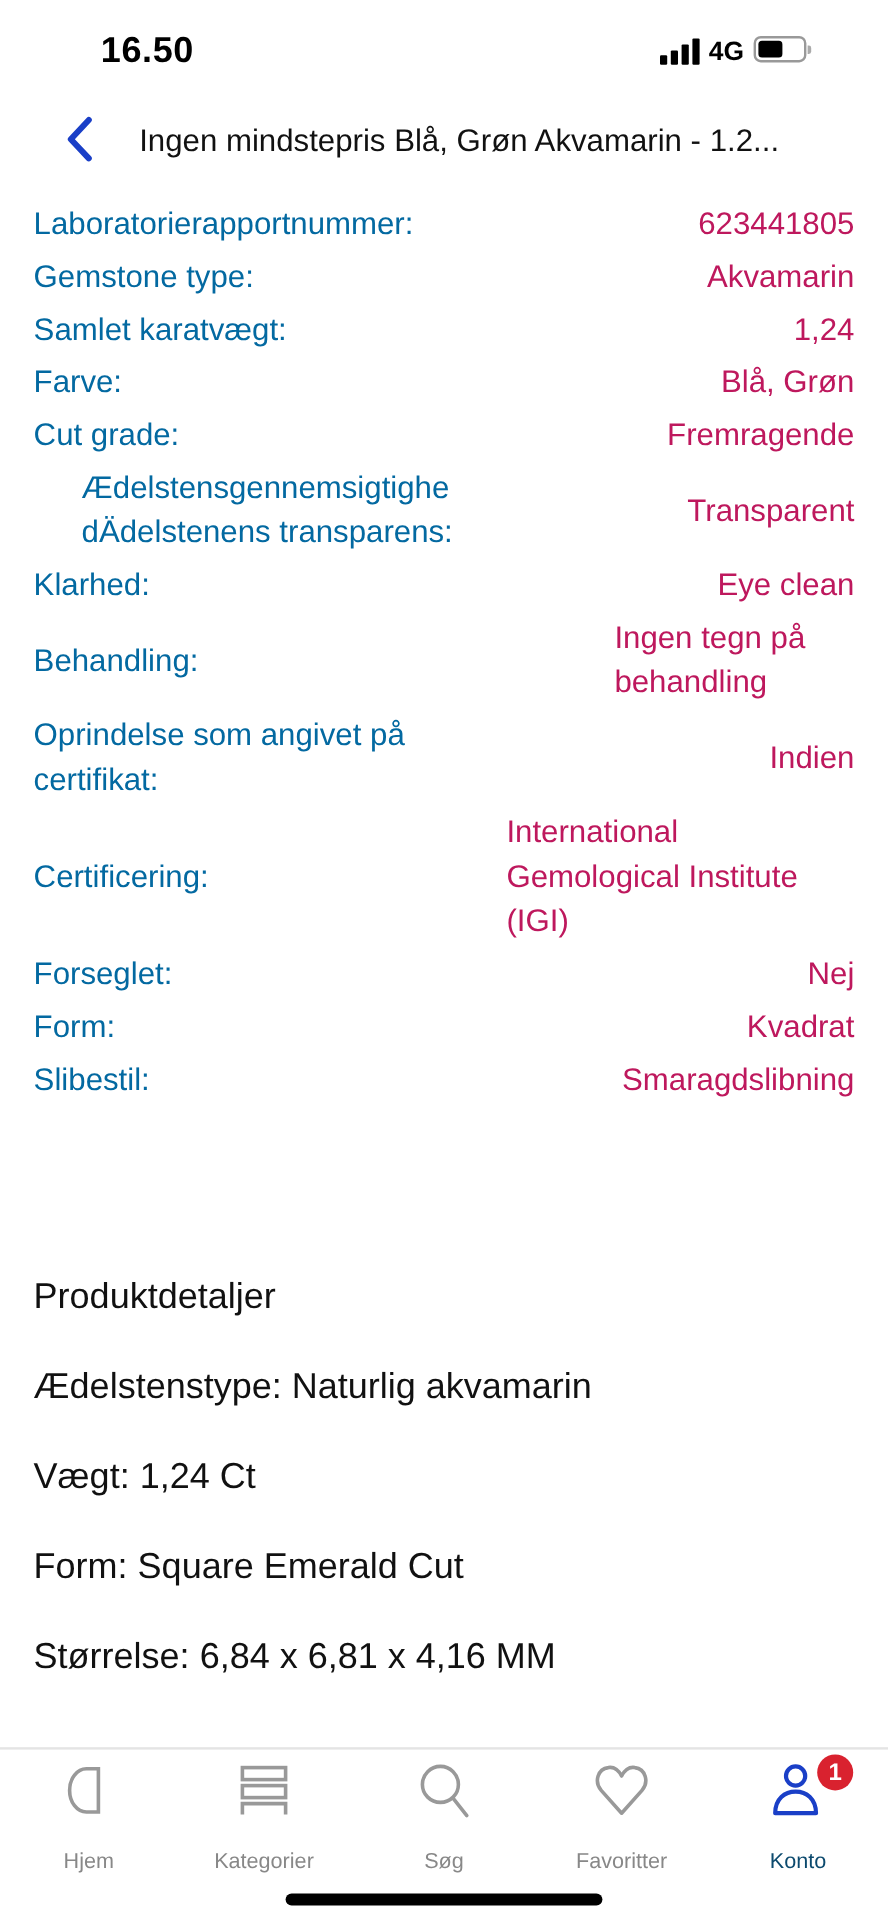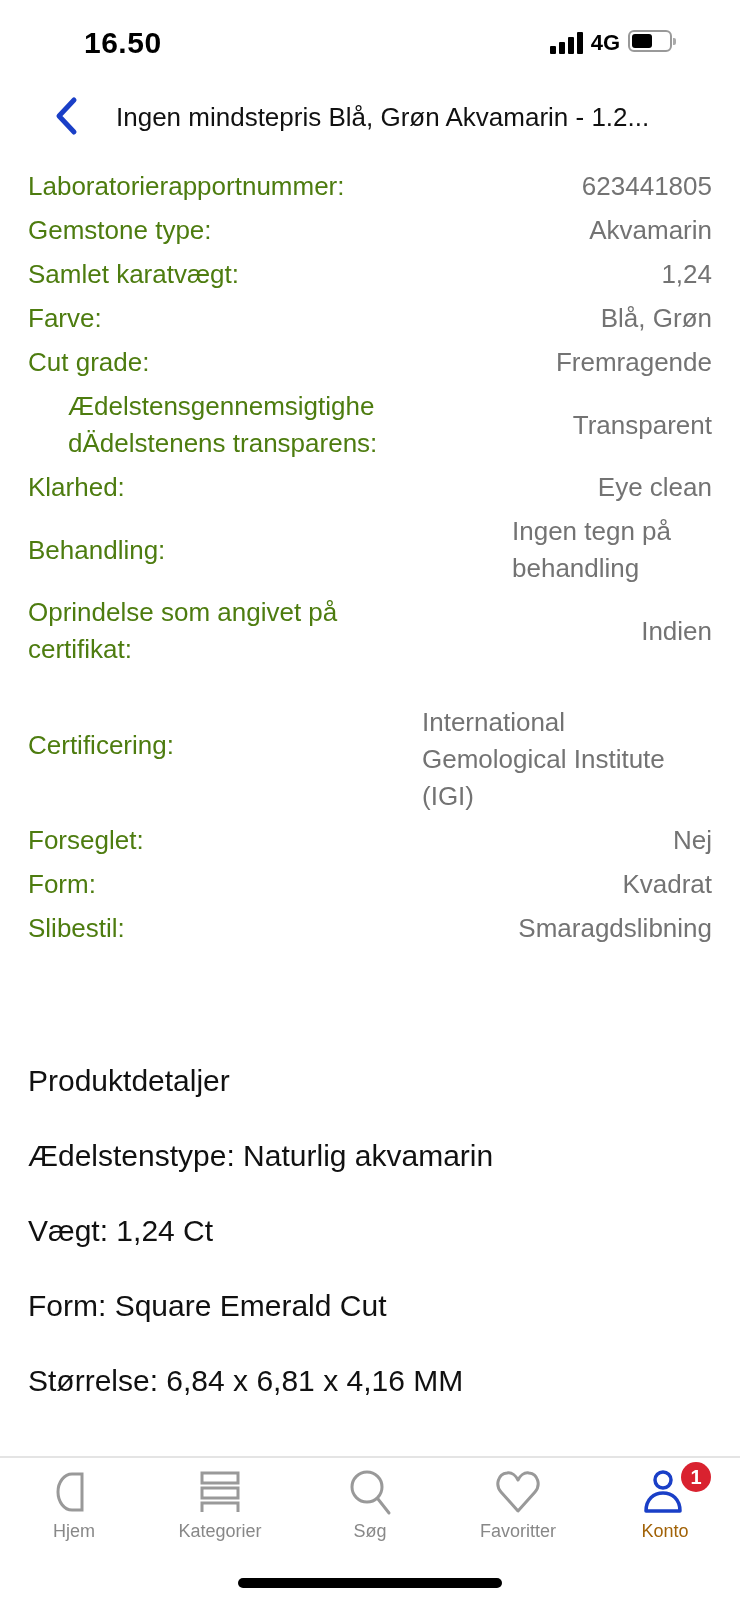--- a/index.html
+++ b/index.html
@@ -15,32 +15,32 @@
   .battery { width: 44px; height: 22px; border: 2px solid #999; border-radius: 6px; position: relative; padding: 2px; }
   .battery-fill { width: 55%; height: 100%; background: #000; border-radius: 3px; }
   .battery-tip { position: absolute; right: -6px; top: 6px; width: 3px; height: 7px; background: #aaa; border-radius: 0 2px 2px 0; }
 
   .nav-header { position: absolute; top: 92px; left: 0; width: 740px; height: 50px; display: flex; align-items: center; margin-left: 28px; }
   .back-btn { position: absolute; left: 18px; top: 2px; width: 40px; height: 44px; display: flex; align-items: center; justify-content: center; cursor: pointer; }
   .nav-title { position: absolute; left: 88px; top: 10px; font-size: 26px; color: #111; white-space: nowrap; }
 
   .spec-table { position: absolute; top: 168px; left: 28px; width: 684px; }
   .spec-row { display: flex; justify-content: space-between; align-items: center; font-size: 26px; line-height: 37px; margin-bottom: 7px; }
-  .spec-label { color: #4d7c0f; max-width: 330px; }
-  .spec-value { color: #737373; text-align: right; }
+  .spec-label { color: #0369a1; max-width: 330px; }
+  .spec-value { color: #be185d; text-align: right; }
   .spec-value.left-block { text-align: left; }
 
   .details { position: absolute; top: 1062px; left: 28px; font-size: 30px; color: #111; }
   .details p { line-height: 37px; margin-bottom: 38px; }
 
   .tab-bar { position: absolute; top: 1456px; left: 0; width: 740px; height: 144px; border-top: 2px solid #e4e4e4; background: #fff; }
   .tab { position: absolute; top: 10px; width: 140px; display: flex; flex-direction: column; align-items: center; cursor: pointer; }
   .tab-icon { width: 48px; height: 48px; display: flex; align-items: center; justify-content: center; position: relative; }
-  .tab-label { margin-top: 5px; font-size: 18px; color: #888; }
-  .tab.active .tab-label { color: #a16207; }
+  .tab-label { margin-top: 25px; font-size: 18px; color: #888; }
+  .tab.active .tab-label { color: #0c4a6e; }
   .badge { position: absolute; top: -6px; right: -22px; width: 30px; height: 30px; border-radius: 50%; background: #d9222f; color: #fff; font-size: 20px; font-weight: bold; display: flex; align-items: center; justify-content: center; }
   .home-indicator { position: absolute; left: 238px; top: 1578px; width: 264px; height: 10px; border-radius: 5px; background: #000; }
 </style>
 </head>
 <body>
 
 <div class="status-bar">
   <div class="status-time">16.50</div>
   <div class="status-right">
     <div class="signal">
@@ -98,21 +98,21 @@
   <div class="spec-row">
     <span class="spec-label">Behandling:</span>
     <span class="spec-value left-block" style="max-width:200px;">Ingen tegn på behandling</span>
   </div>
   <div class="spec-row">
     <span class="spec-label" style="max-width:330px;">Oprindelse som angivet på certifikat:</span>
     <span class="spec-value">Indien</span>
   </div>
   <div class="spec-row">
     <span class="spec-label">Certificering:</span>
-    <span class="spec-value left-block" style="width:290px;margin-top:29px;">International Gemological Institute (IGI)</span>
+    <span class="spec-value left-block" style="width:290px;">International Gemological Institute (IGI)</span>
   </div>
   <div class="spec-row">
     <span class="spec-label">Forseglet:</span>
     <span class="spec-value">Nej</span>
   </div>
   <div class="spec-row">
     <span class="spec-label">Form:</span>
     <span class="spec-value">Kvadrat</span>
   </div>
   <div class="spec-row">

